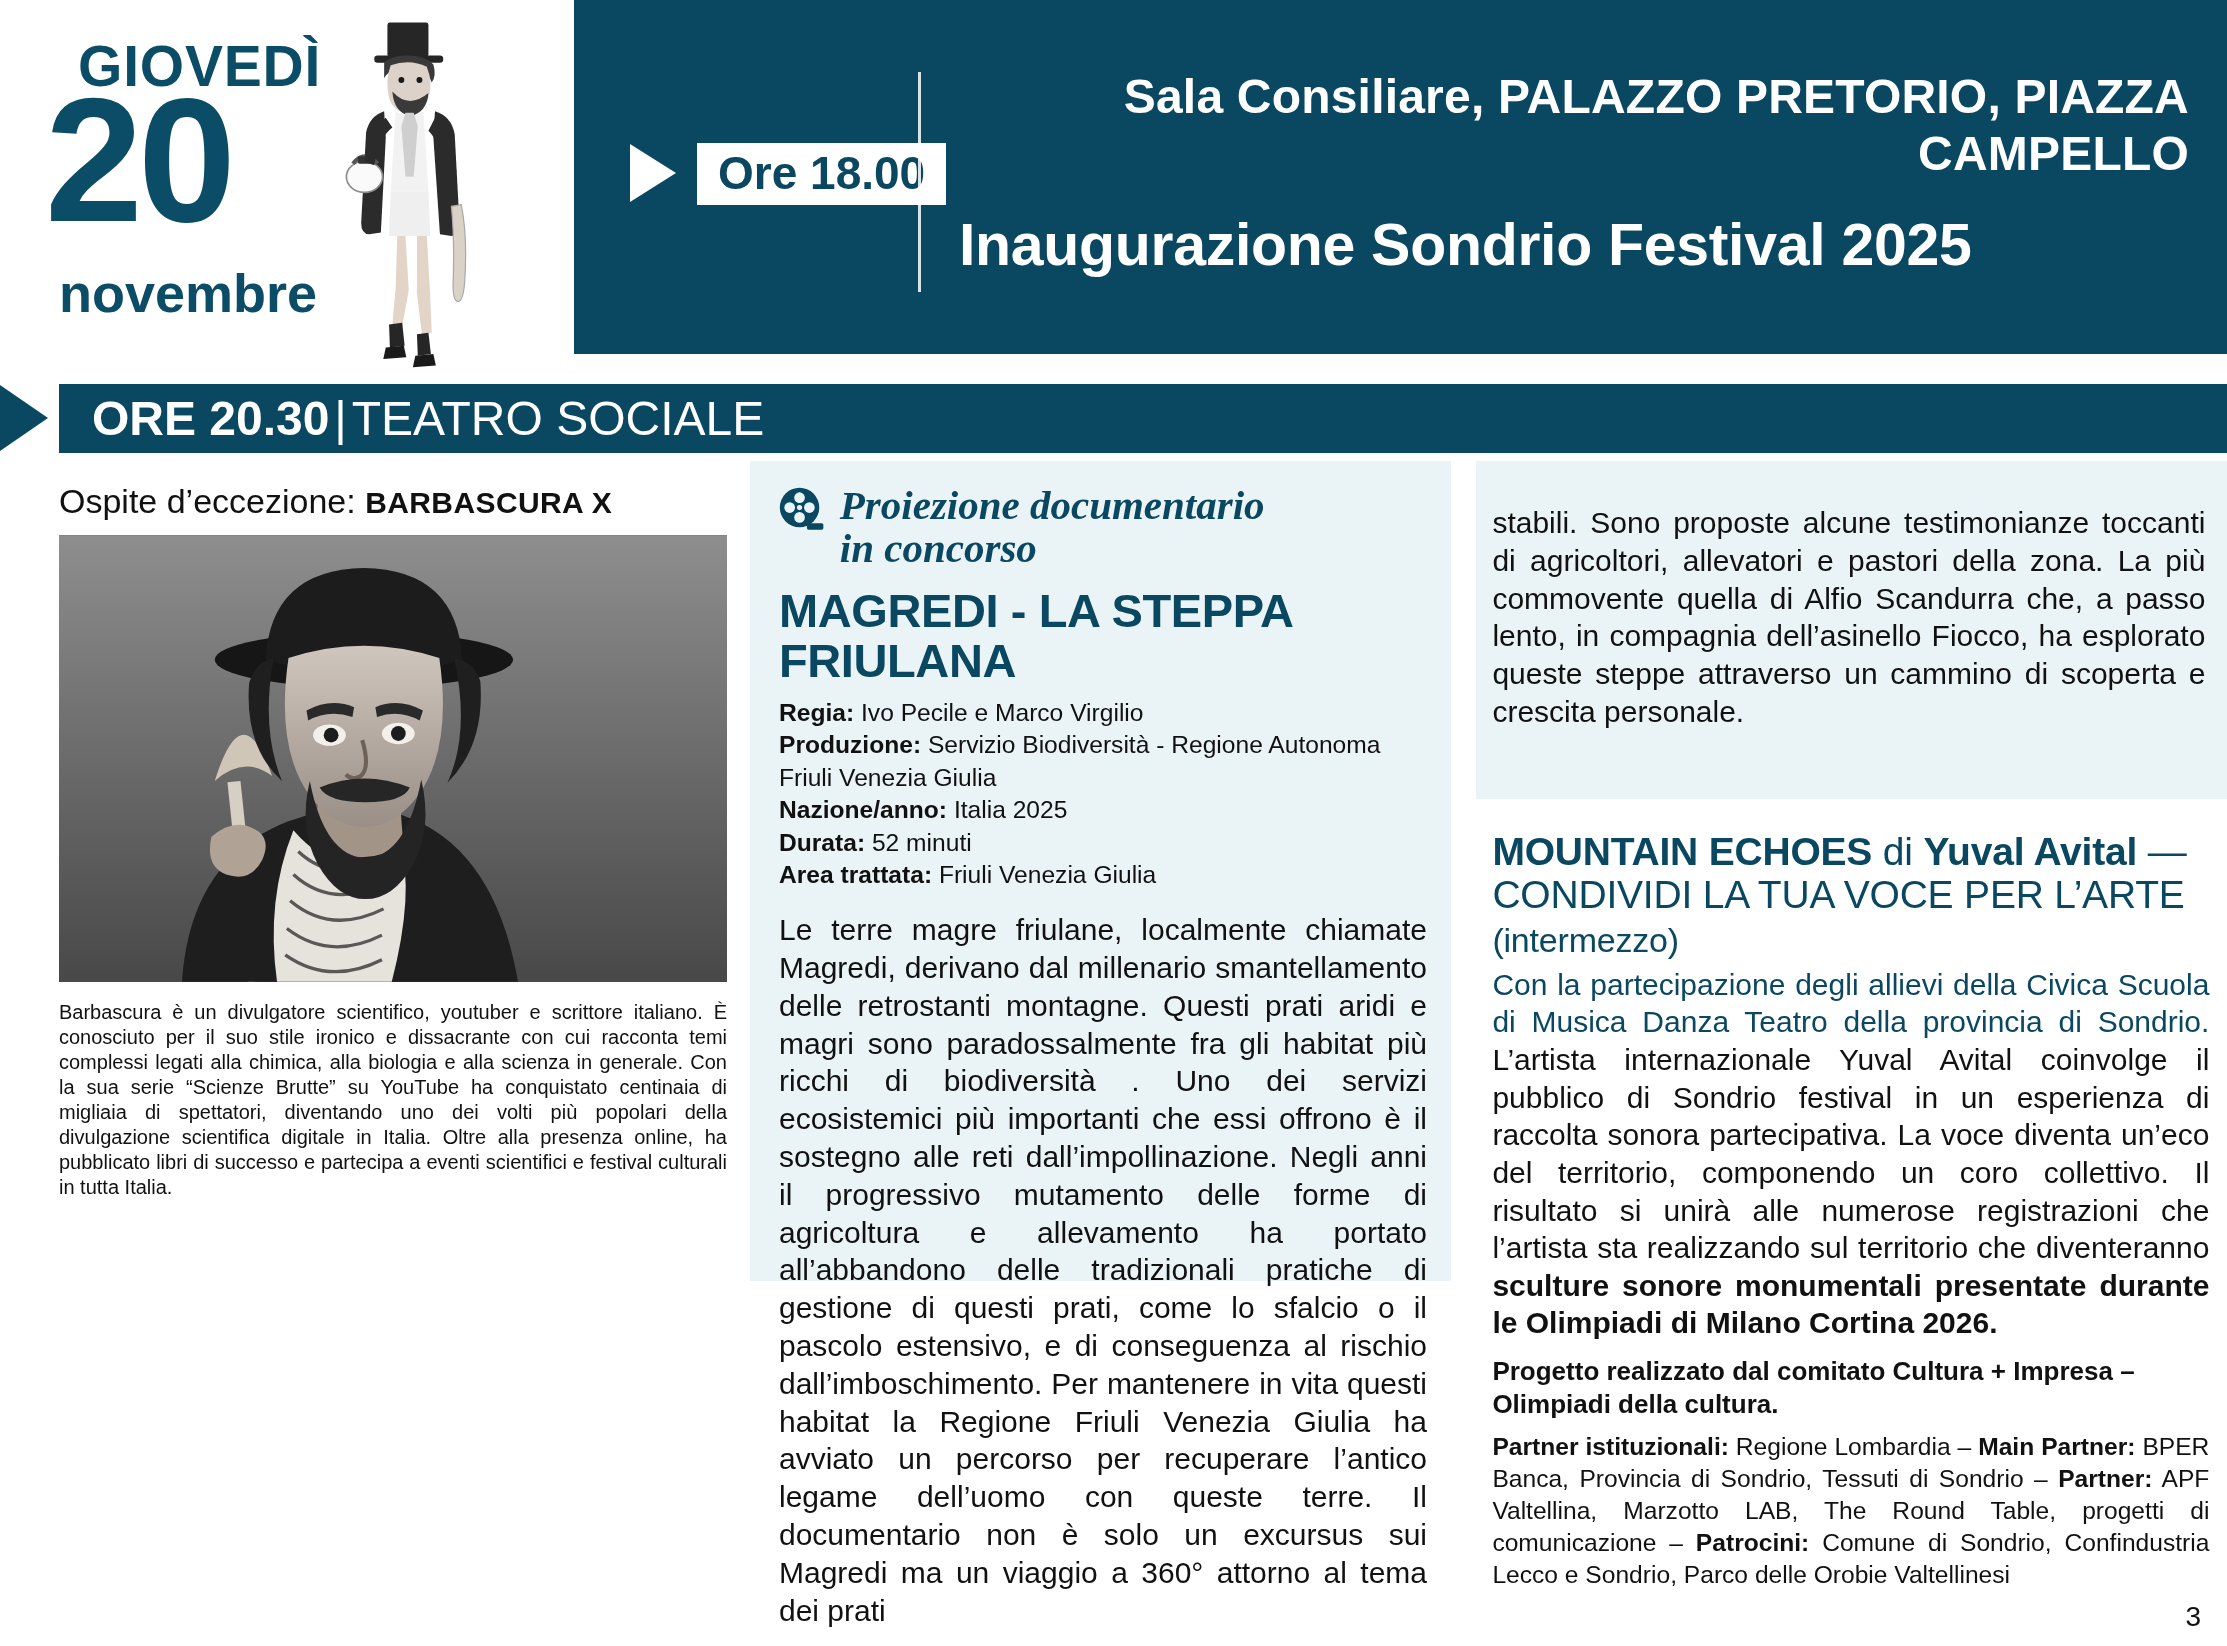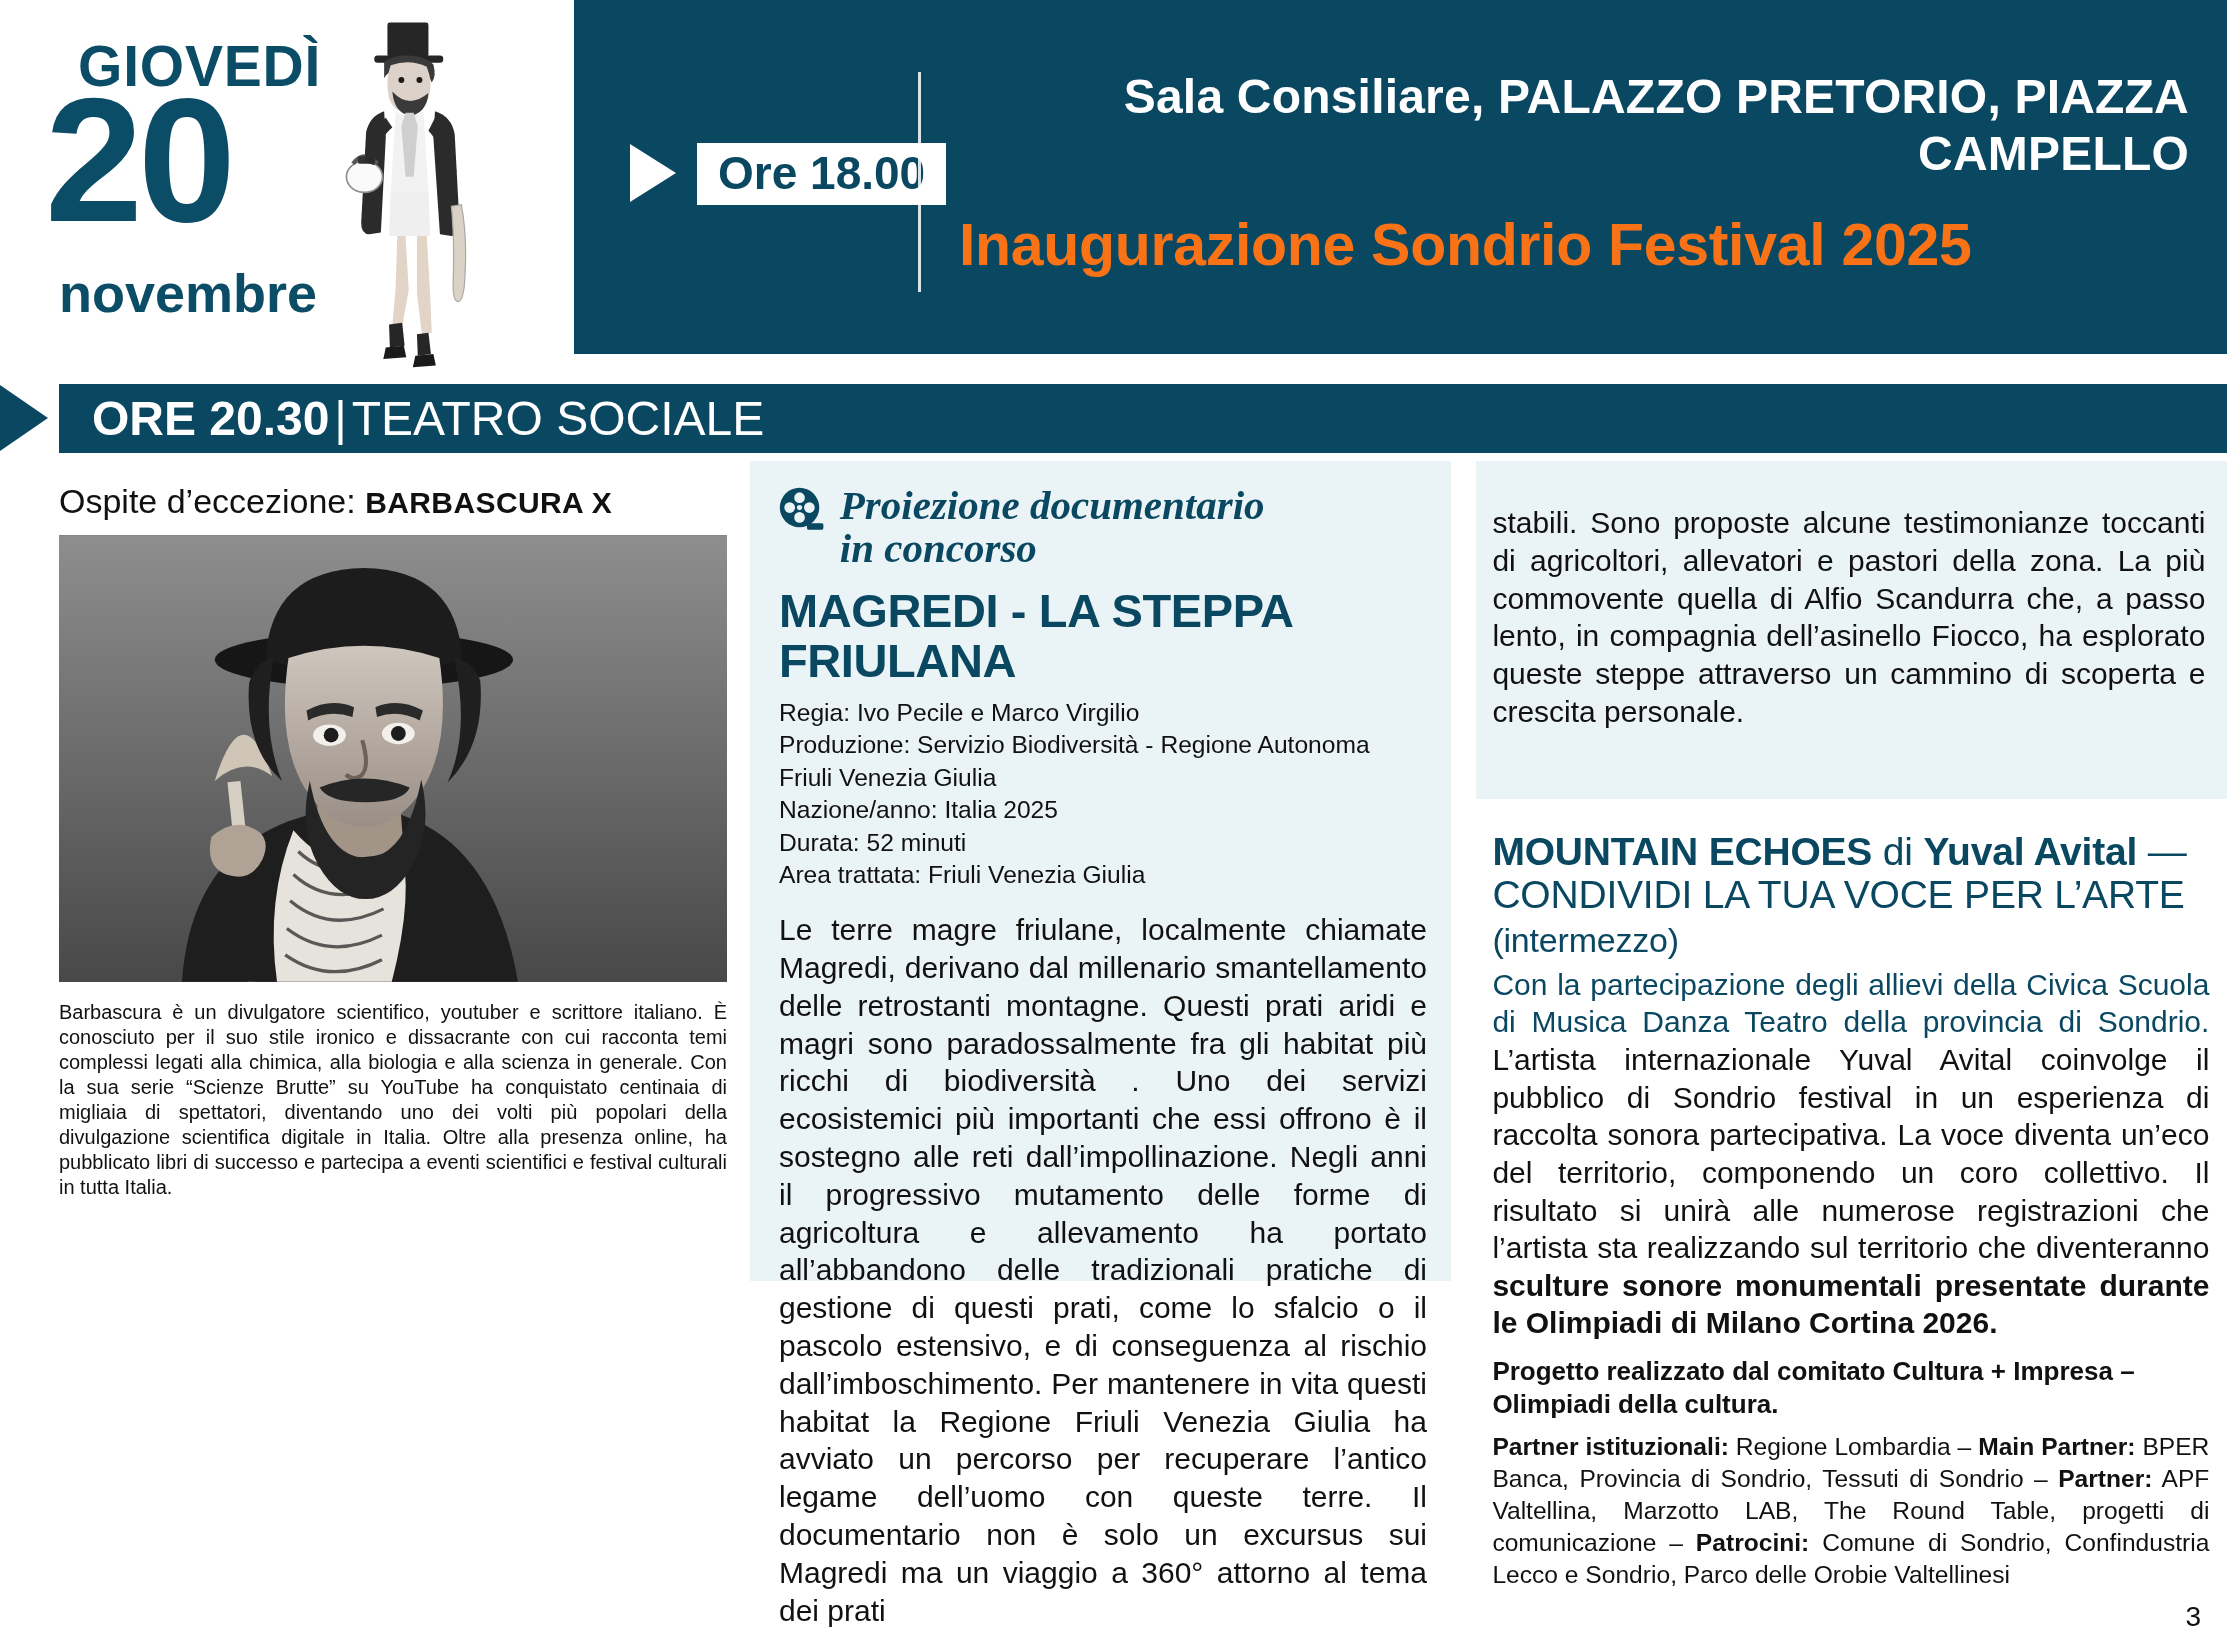--- a/index.html
+++ b/index.html
@@ -62,21 +62,21 @@
     background:#ffffff;opacity:.85;
   }
   .venue{
     position:absolute;left:385px;top:69px;width:1230px;
     color:#ffffff;font-size:48px;font-weight:600;line-height:1.18;
     letter-spacing:0.2px;
     text-align:right;
   }
   .inauguration{
     position:absolute;left:385px;top:213px;width:1254px;
-    color:#f97316;font-size:59px;font-weight:bold;line-height:1.1;
+    color:#ffffff;font-size:59px;font-weight:bold;line-height:1.1;
     letter-spacing:-0.3px;
   }
 
   
   .bar-arrow{
     position:absolute;left:0px;top:385px;
     width:0;height:0;
     border-top:33px solid transparent;
     border-bottom:33px solid transparent;
     border-left:48px solid #0a4761;
@@ -144,21 +144,21 @@
   }
 
   
   .film-title{
     margin-top:14.8px;color:#0a4761;font-size:47px;font-weight:bold;
     line-height:1.06;letter-spacing:-0.4px;
   }
   .credits{
     margin-top:11.5px;font-size:24.6px;line-height:1.32;color:#111;
   }
-  .credits b{font-weight:normal;}
+  .credits b{font-weight:bold;}
   .synopsis{
     margin-top:19.7px;font-size:30px;line-height:1.26;
     text-align:justify;color:#111;
   }
 
   
   .right-text{
     font-size:30px;line-height:1.26;text-align:justify;color:#111;
   }
   .me-head{

